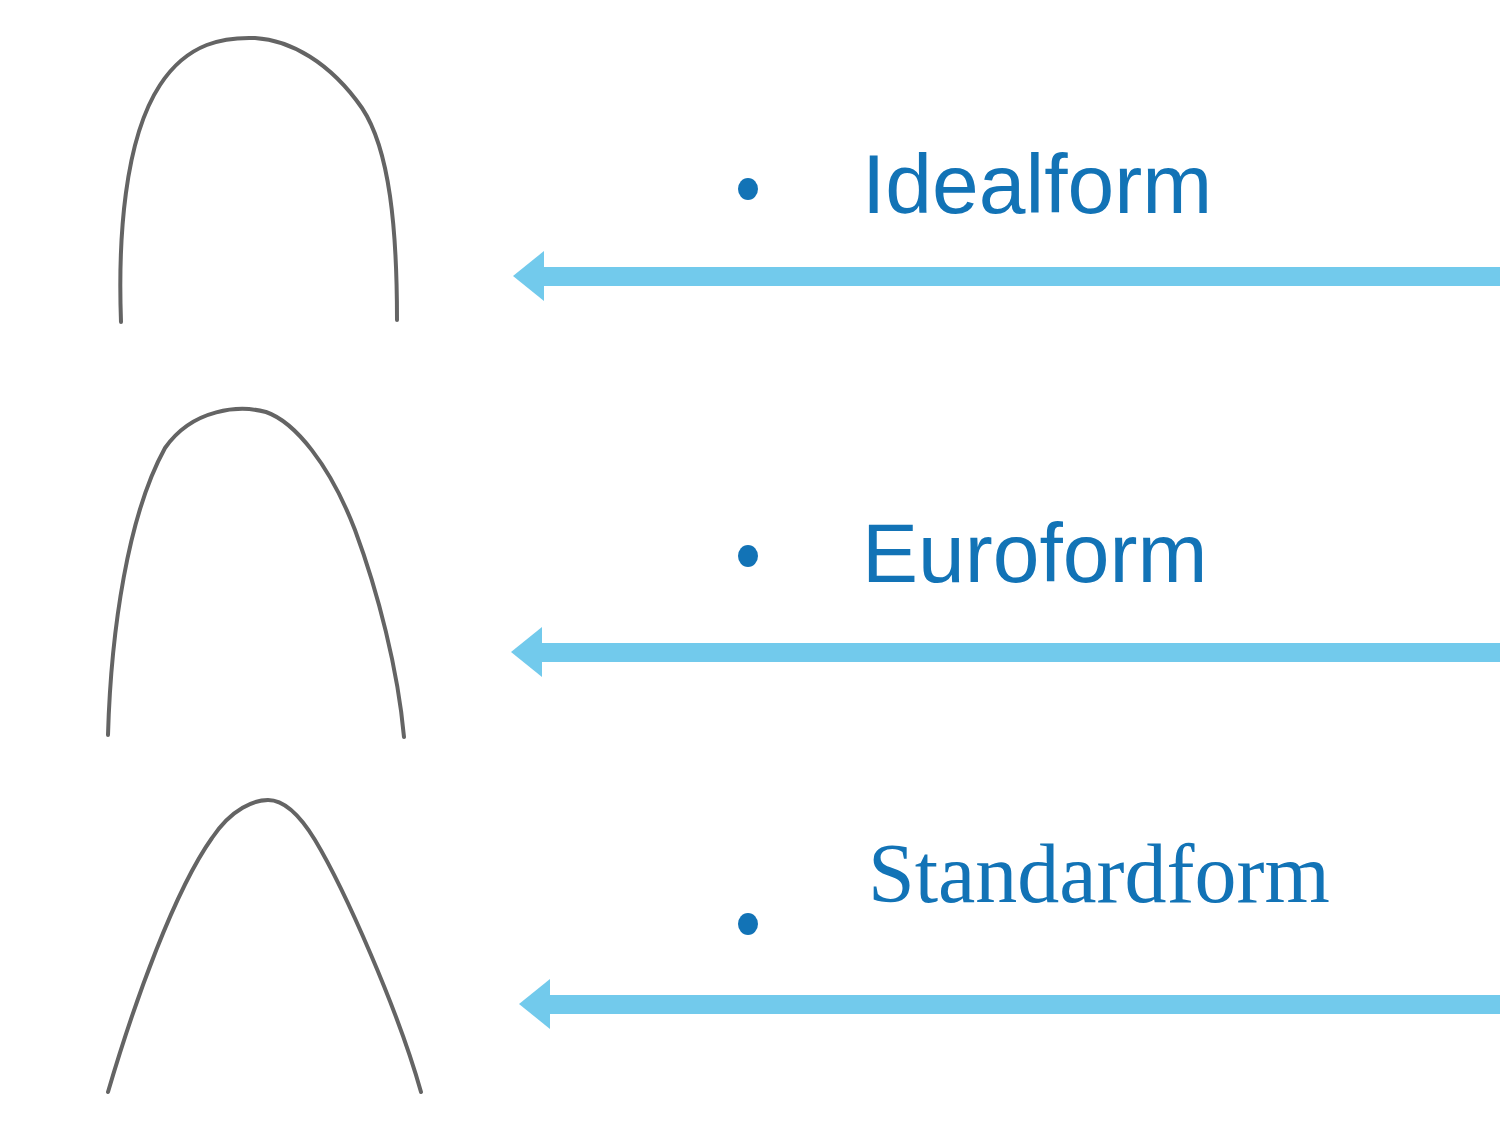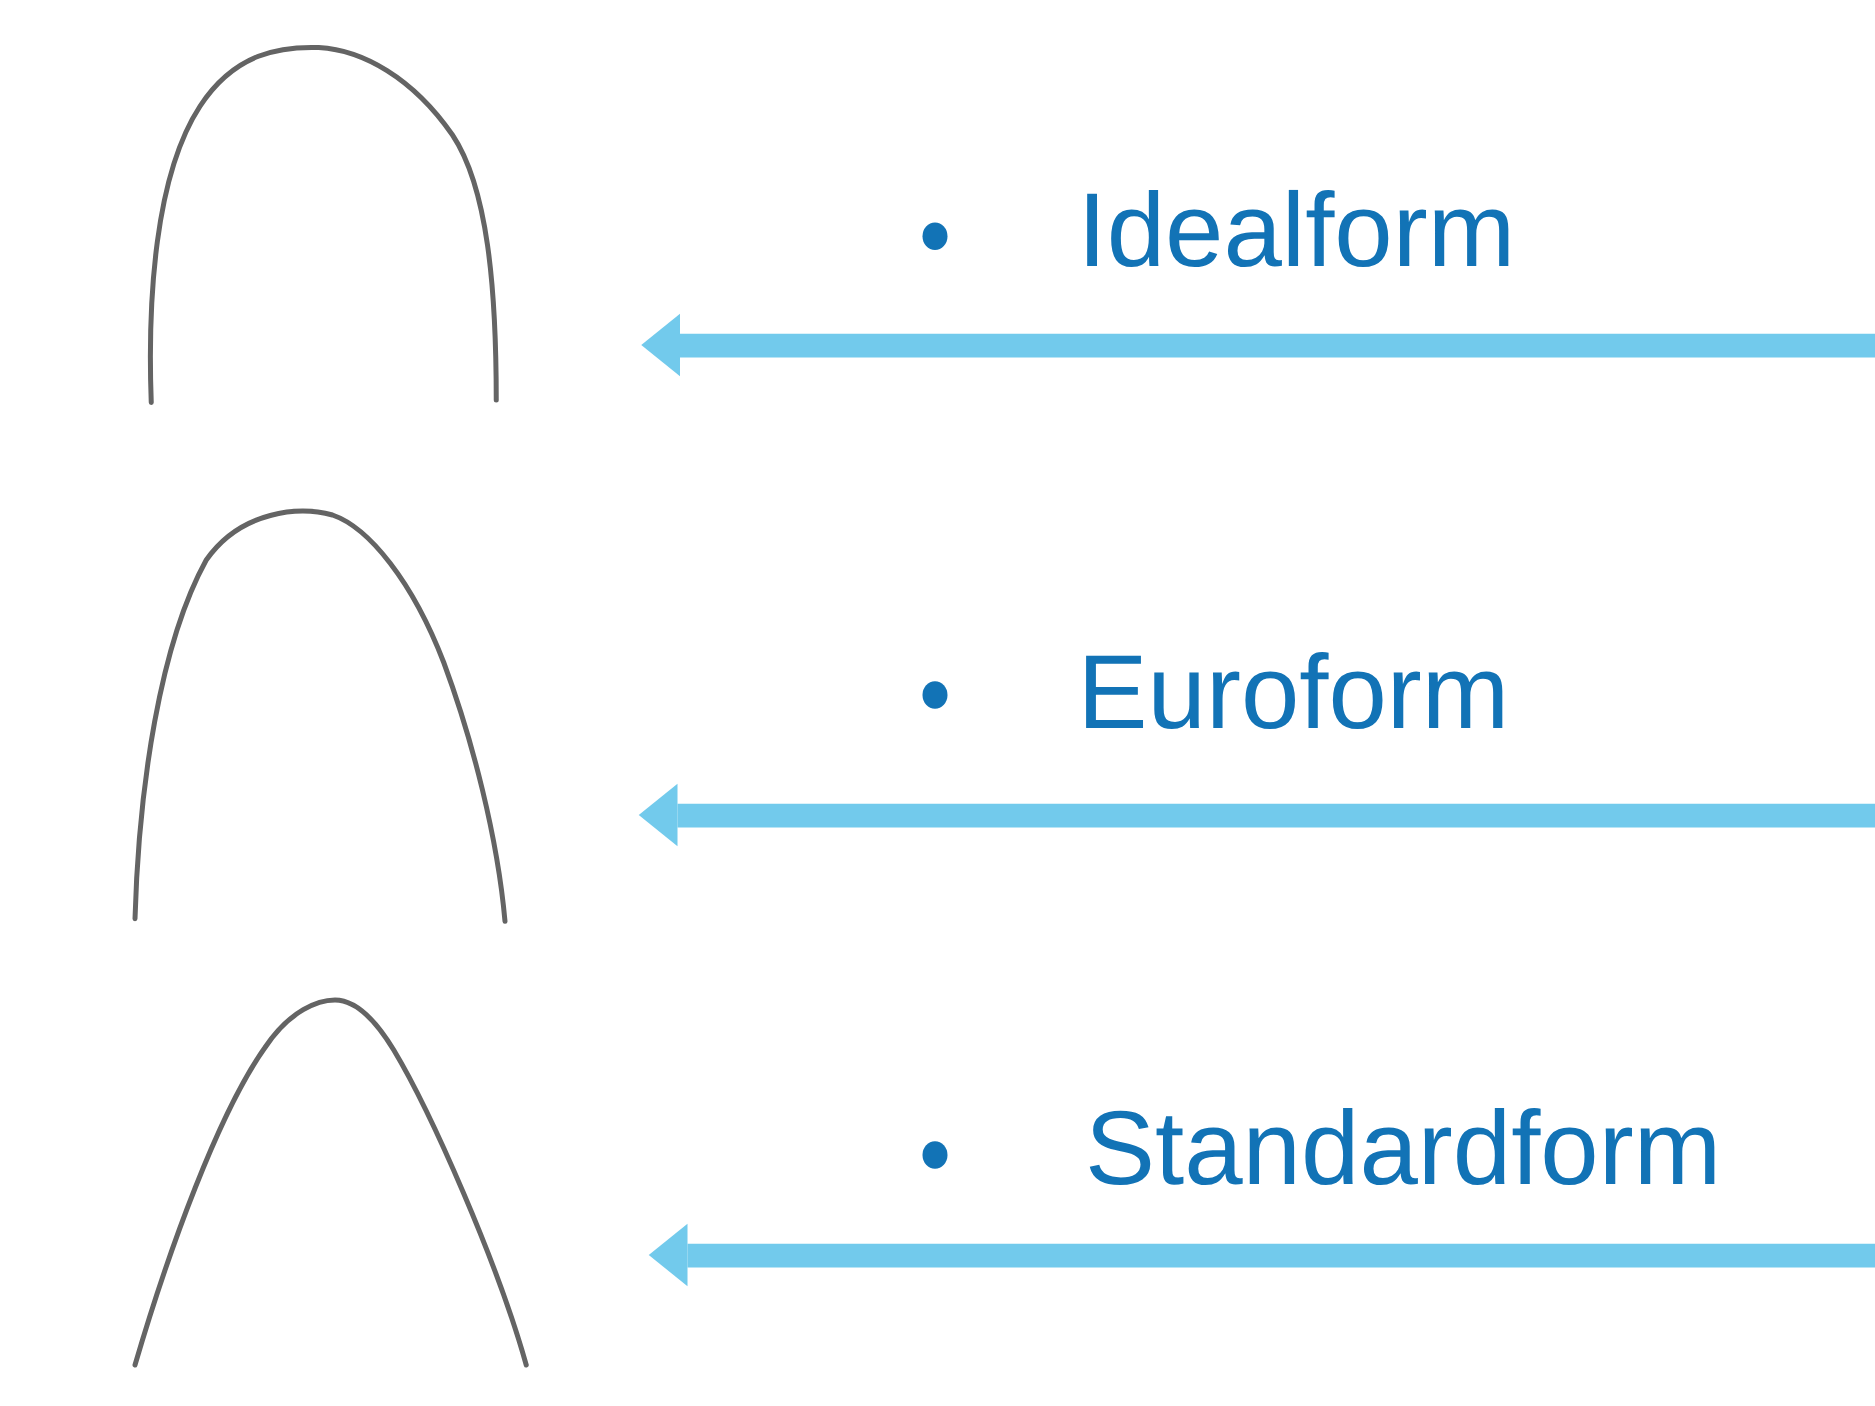--- a/index.html
+++ b/index.html
@@ -52,21 +52,21 @@
     flex: 1;
     height: 19px;
     background: var(--arrow-color, #72caec);
   }
   
   .bullet.r1 { left: 738px; top: 178px; }
   .bullet.r2 { left: 738px; top: 545px; }
   .bullet.r3 { left: 738px; top: 913px; }
   .label.r1 { left: 862px; top: 142px; }
   .label.r2 { left: 862px; top: 511px; text-align: right; }
-  .label.r3 { left: 868px; top: 876px; }
+  .label.r3 { left: 868px; top: 832px; font-family: Liberation Serif, serif; }
   .arrow.r1 { left: 513px; top: 251px; width: 987px; }
   .arrow.r2 { left: 511px; top: 627px; width: 989px; }
   .arrow.r3 { left: 519px; top: 979px; width: 981px; }
 </style>
 </head>
 <body>
 
 <div class="slide">
 
   <svg class="arches" viewBox="0 0 1500 1125" xmlns="http://www.w3.org/2000/svg">

